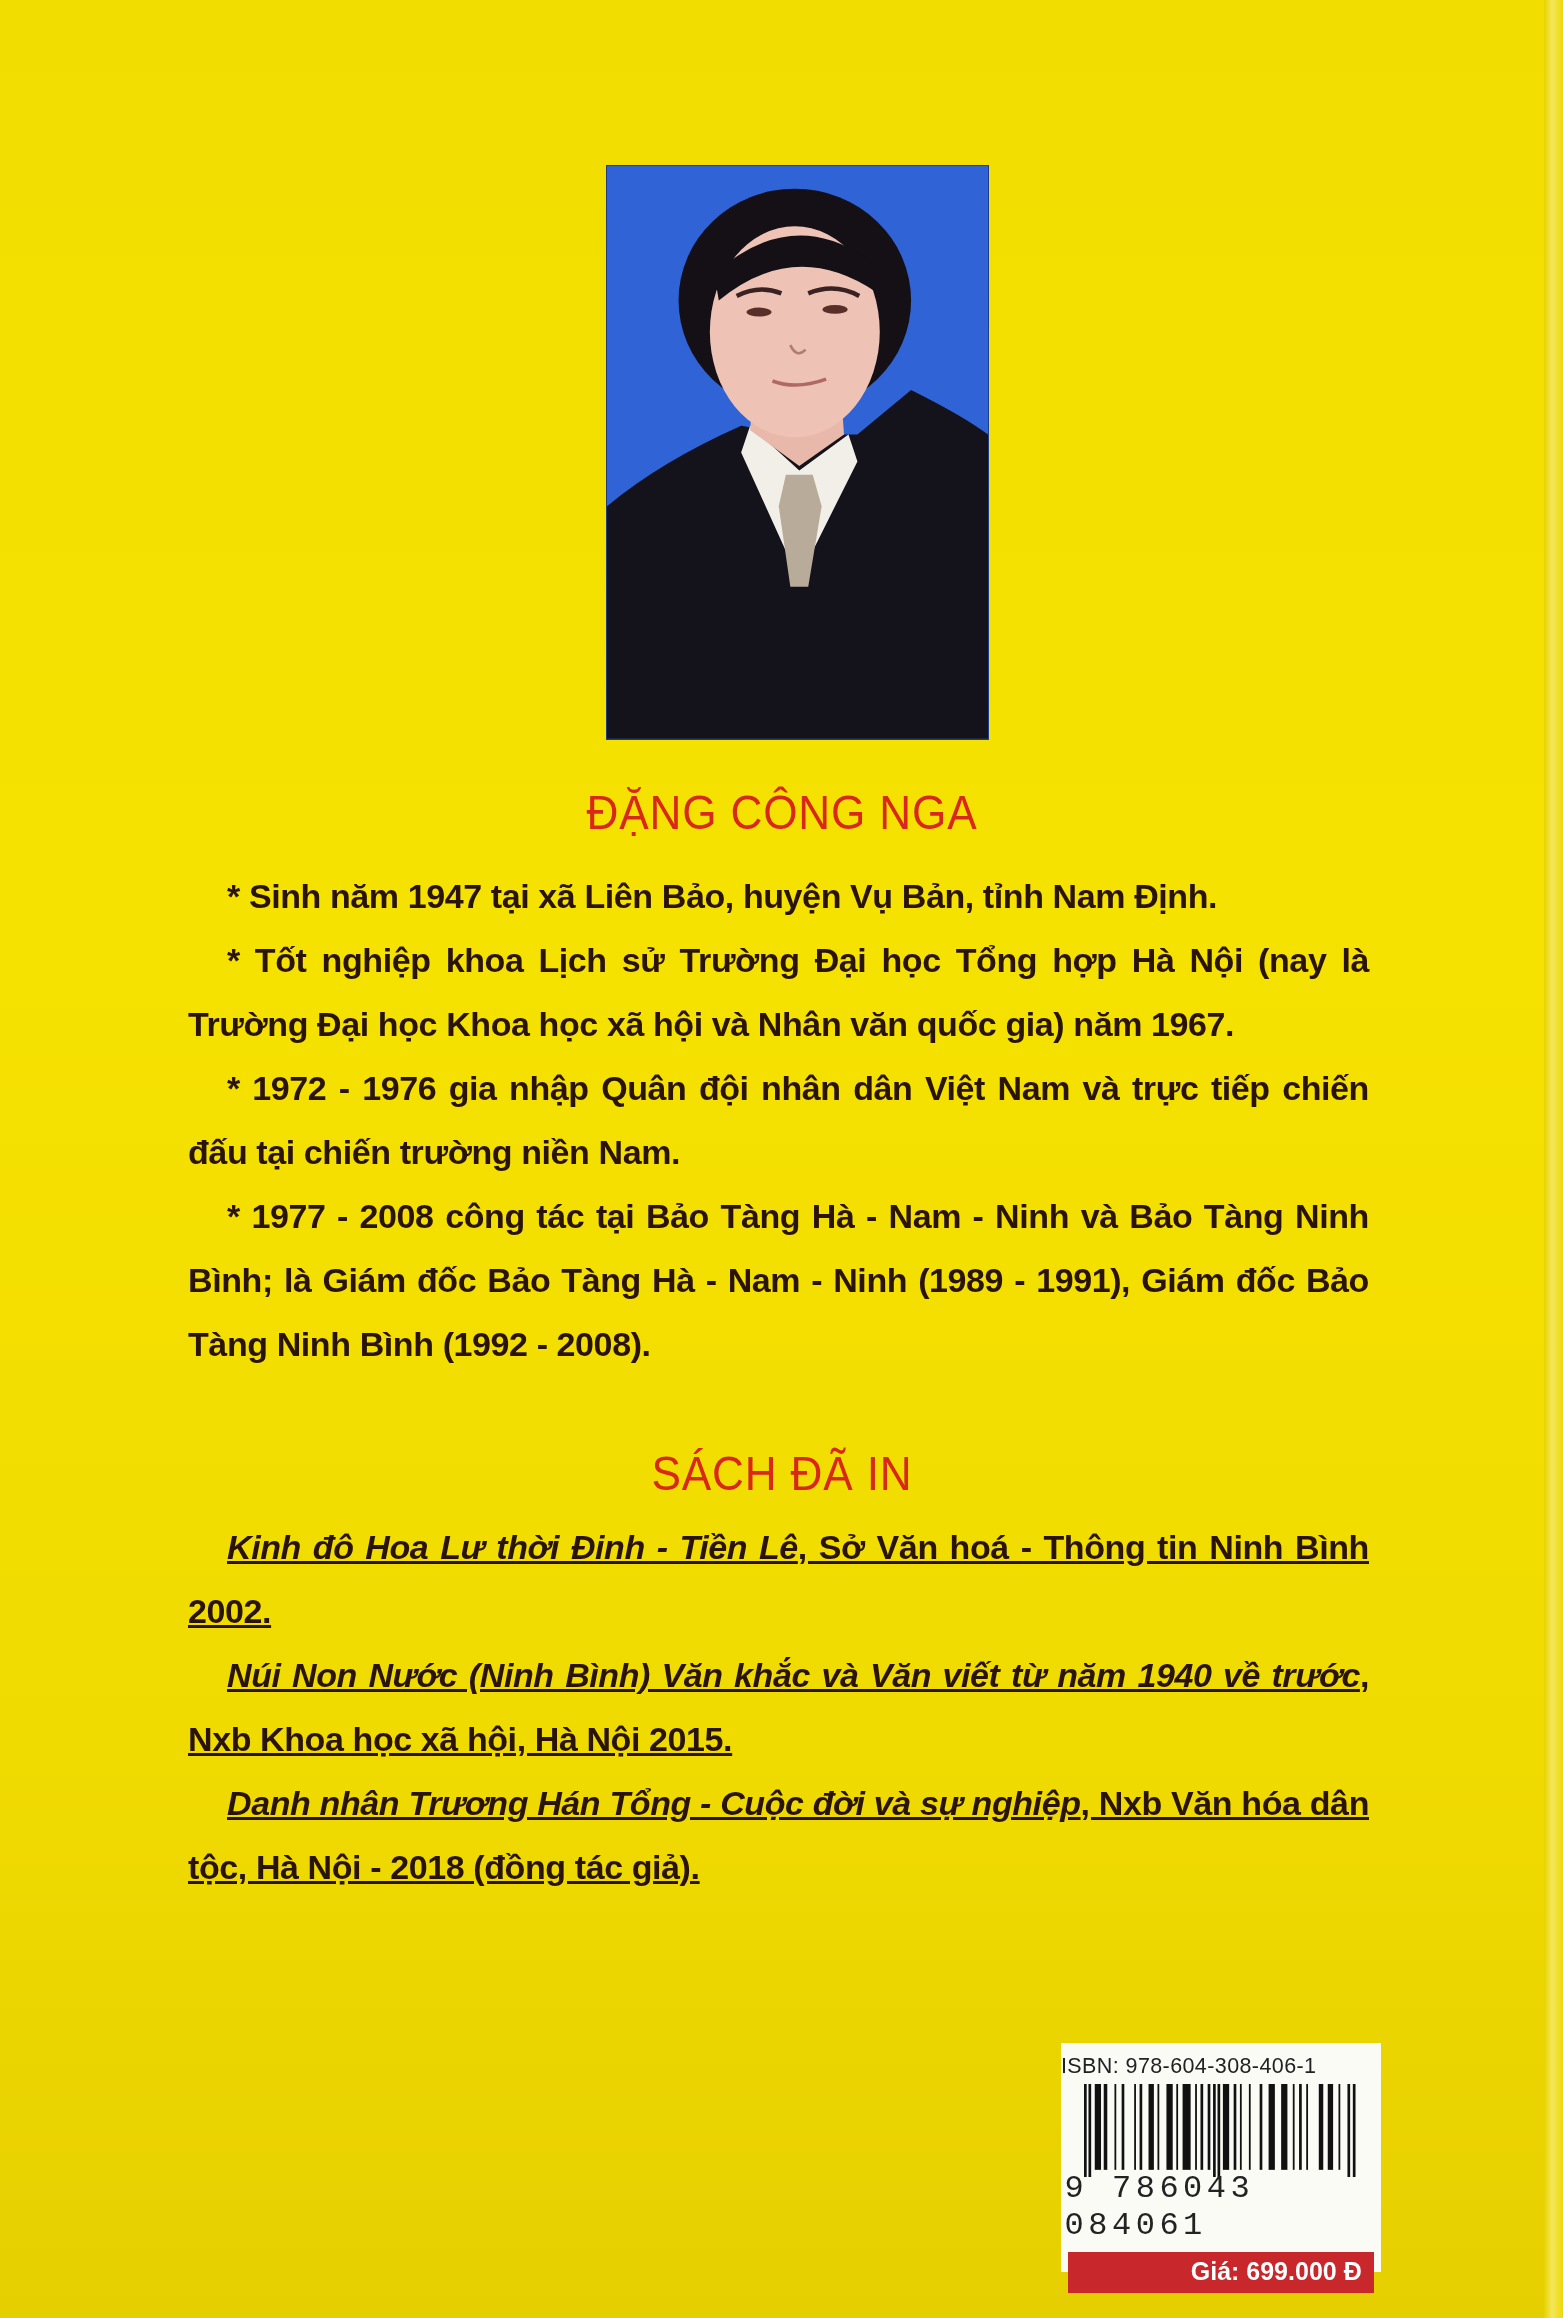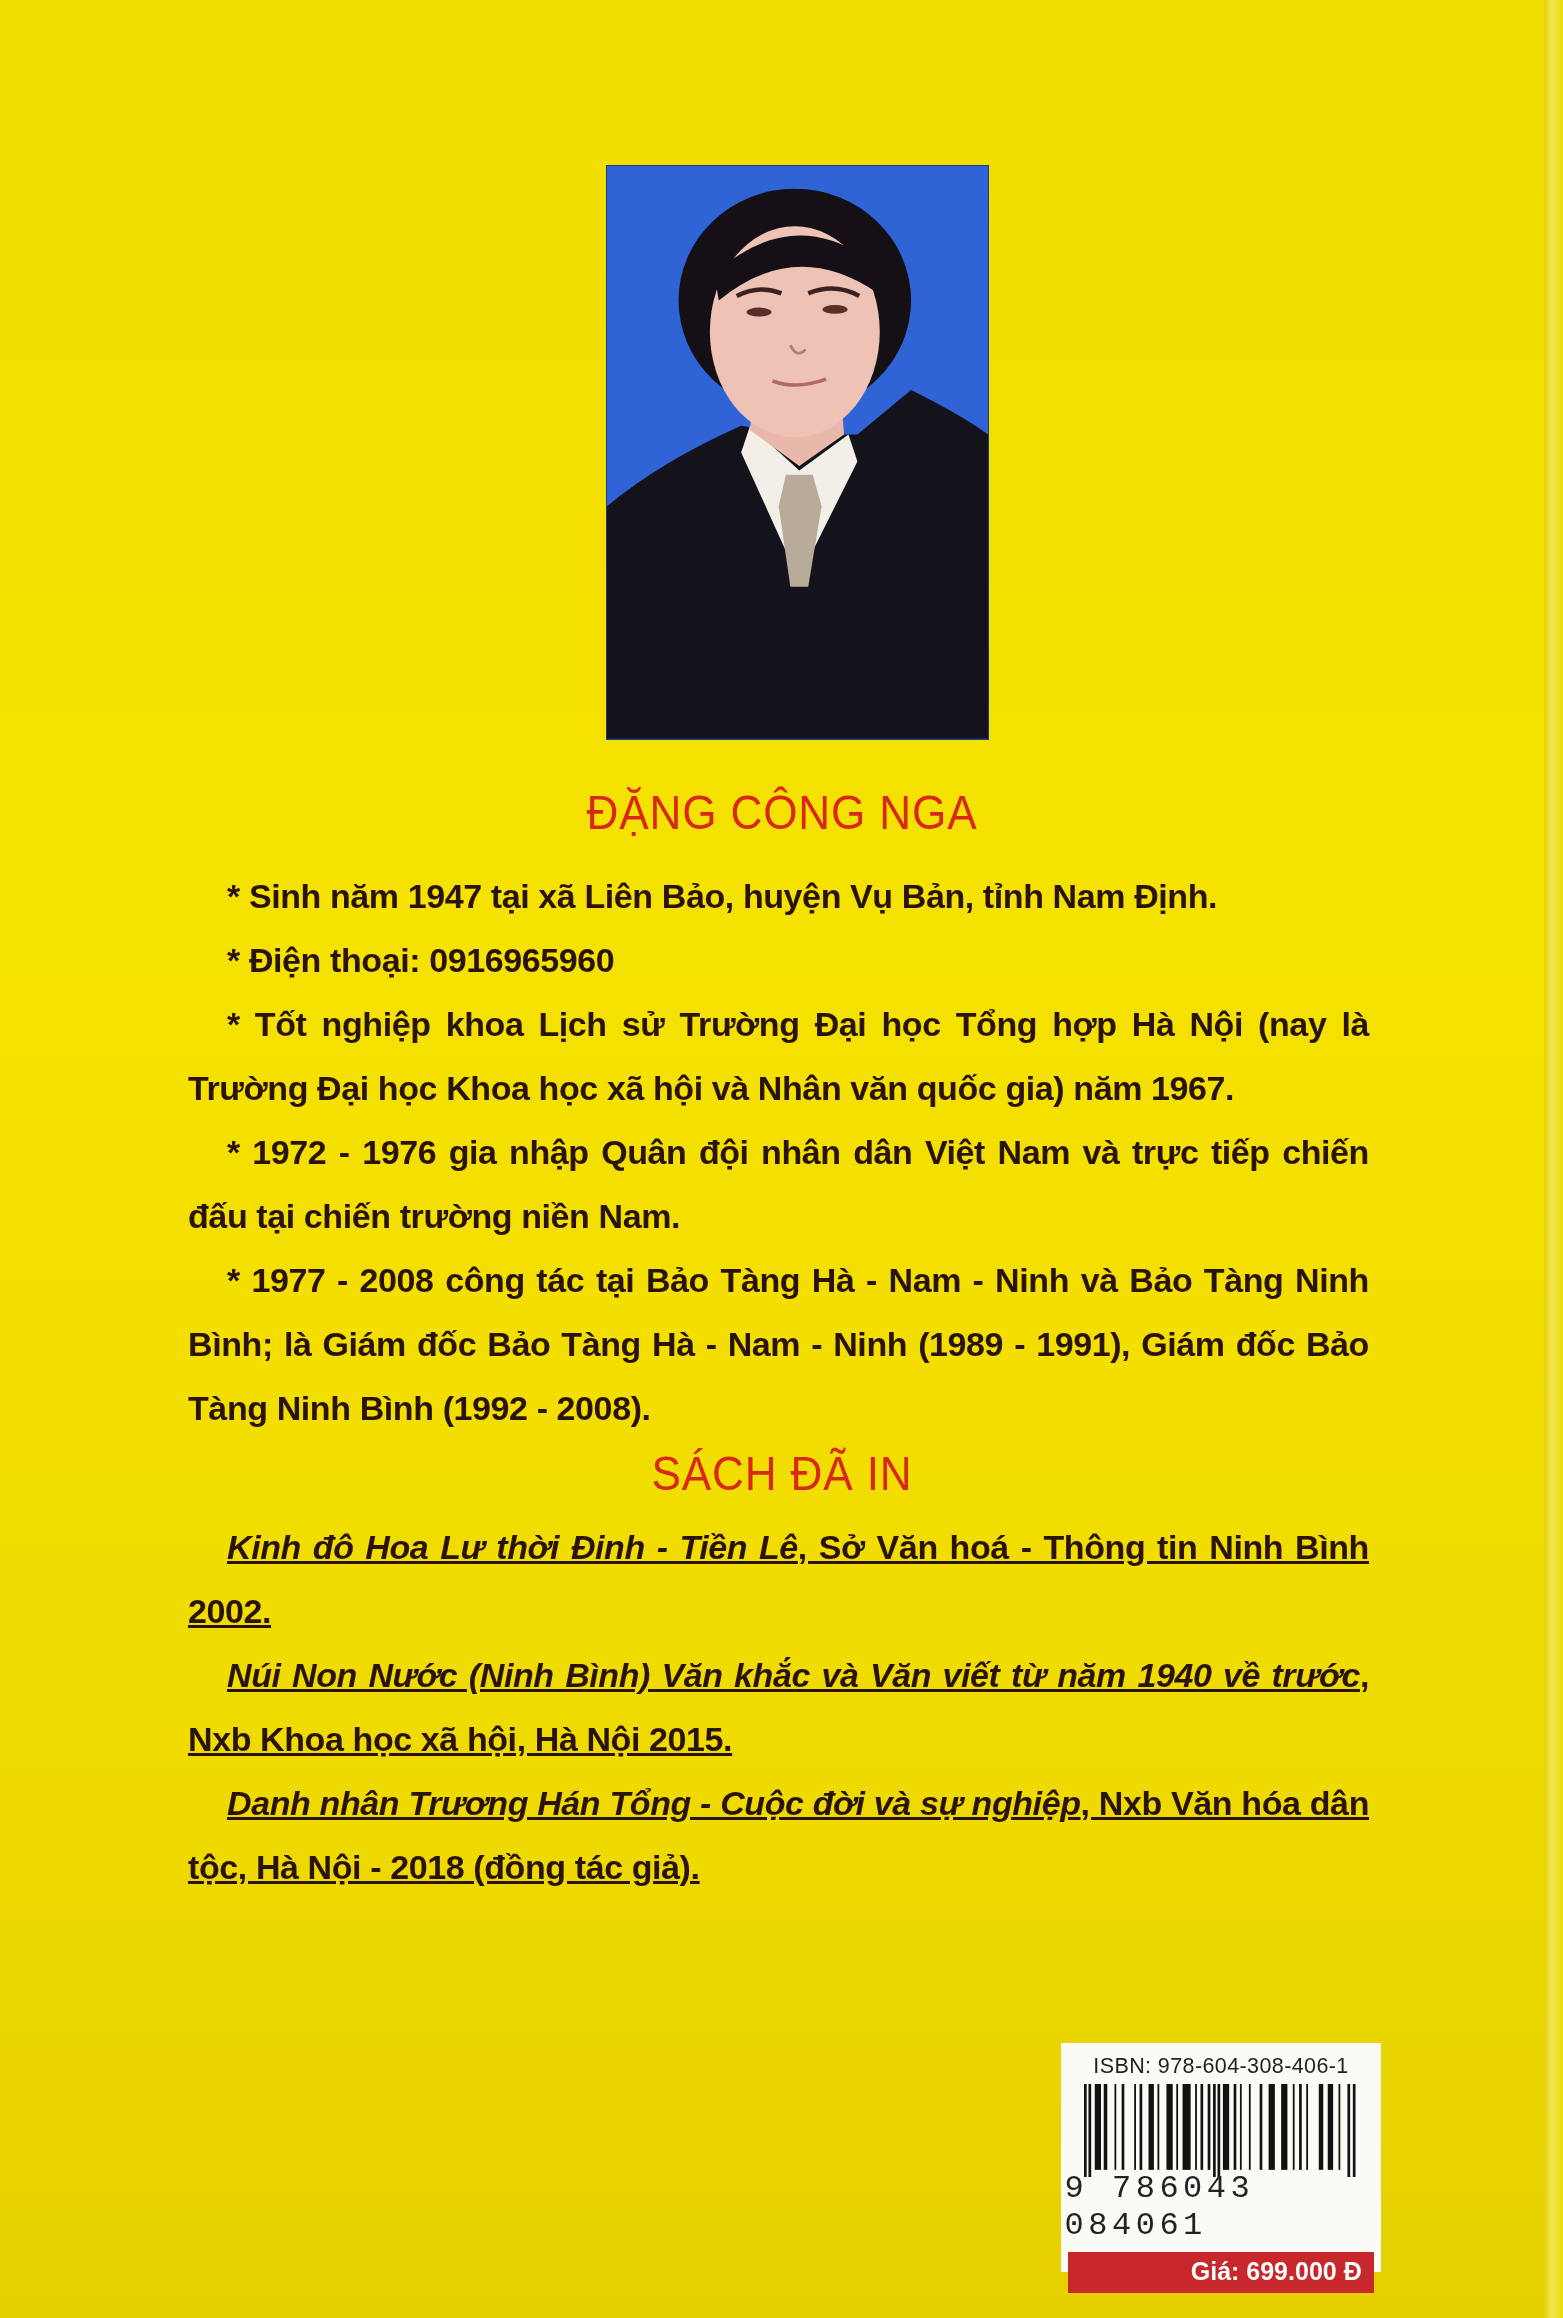--- a/index.html
+++ b/index.html
@@ -37,21 +37,21 @@
   }
   .para { text-indent:39px; text-align:justify; margin:0; }
   .bio { top:864px; }
   .books { top:1515px;text-decoration:underline; }
   .book-title { font-style:italic; }
   .isbn-box {
     position:absolute; left:1061px; top:2043px; width:320px; height:229px;
     background:#fbfbf6;
   }
   .isbn-label {
-    position:absolute; left:0; top:10.7px; width:320px; text-align:center;
+    position:absolute; left:0; top:10.7px; width:320px; 
     font-size:21.5px; color:#222; font-family:"Liberation Sans", sans-serif; letter-spacing:0.4px;
   }
   .barcode {
     position:absolute; left:23px; top:41px; width:276px; height:93px;
   }
   .barcode-digits {
     position:absolute; left:3.6px; top:127px; width:313px;
     font-family:"Liberation Mono", monospace; font-size:32px; color:#222;
     letter-spacing:4.5px;
   }
@@ -95,21 +95,20 @@
 
     <path d="M205 200 Q212 215 222 205" stroke="#b07d72" stroke-width="3" fill="none"></path>
     <path d="M185 240 Q212 250 245 238" stroke="#b06a66" stroke-width="4" fill="none"></path>
   </svg>
 </div>
 
 <div class="author-name">ĐẶNG CÔNG NGA</div>
 
 <div class="text-block bio">
   <p class="para">* Sinh năm 1947 tại xã Liên Bảo, huyện Vụ Bản, tỉnh Nam Định.</p>
-  <p class="para">* Điện thoại: 0916965960</p>
   <p class="para">* Tốt nghiệp khoa Lịch sử Trường Đại học Tổng hợp Hà Nội (nay là Trường Đại học Khoa học xã hội và Nhân văn quốc gia) năm 1967.</p>
   <p class="para">* 1972 - 1976 gia nhập Quân đội nhân dân Việt Nam và trực tiếp chiến đấu tại chiến trường niền Nam.</p>
   <p class="para">* 1977 - 2008 công tác tại Bảo Tàng Hà - Nam - Ninh và Bảo Tàng Ninh Bình; là Giám đốc Bảo Tàng Hà - Nam - Ninh (1989 - 1991), Giám đốc Bảo Tàng Ninh Bình (1992 - 2008).</p>
 </div>
 
 <div class="section-title">SÁCH ĐÃ IN</div>
 
 <div class="text-block books">
   <p class="para">
     <span class="book-title">Kinh đô Hoa Lư thời Đinh - Tiền Lê</span><span>, Sở Văn hoá - Thông tin Ninh Bình 2002.</span>

